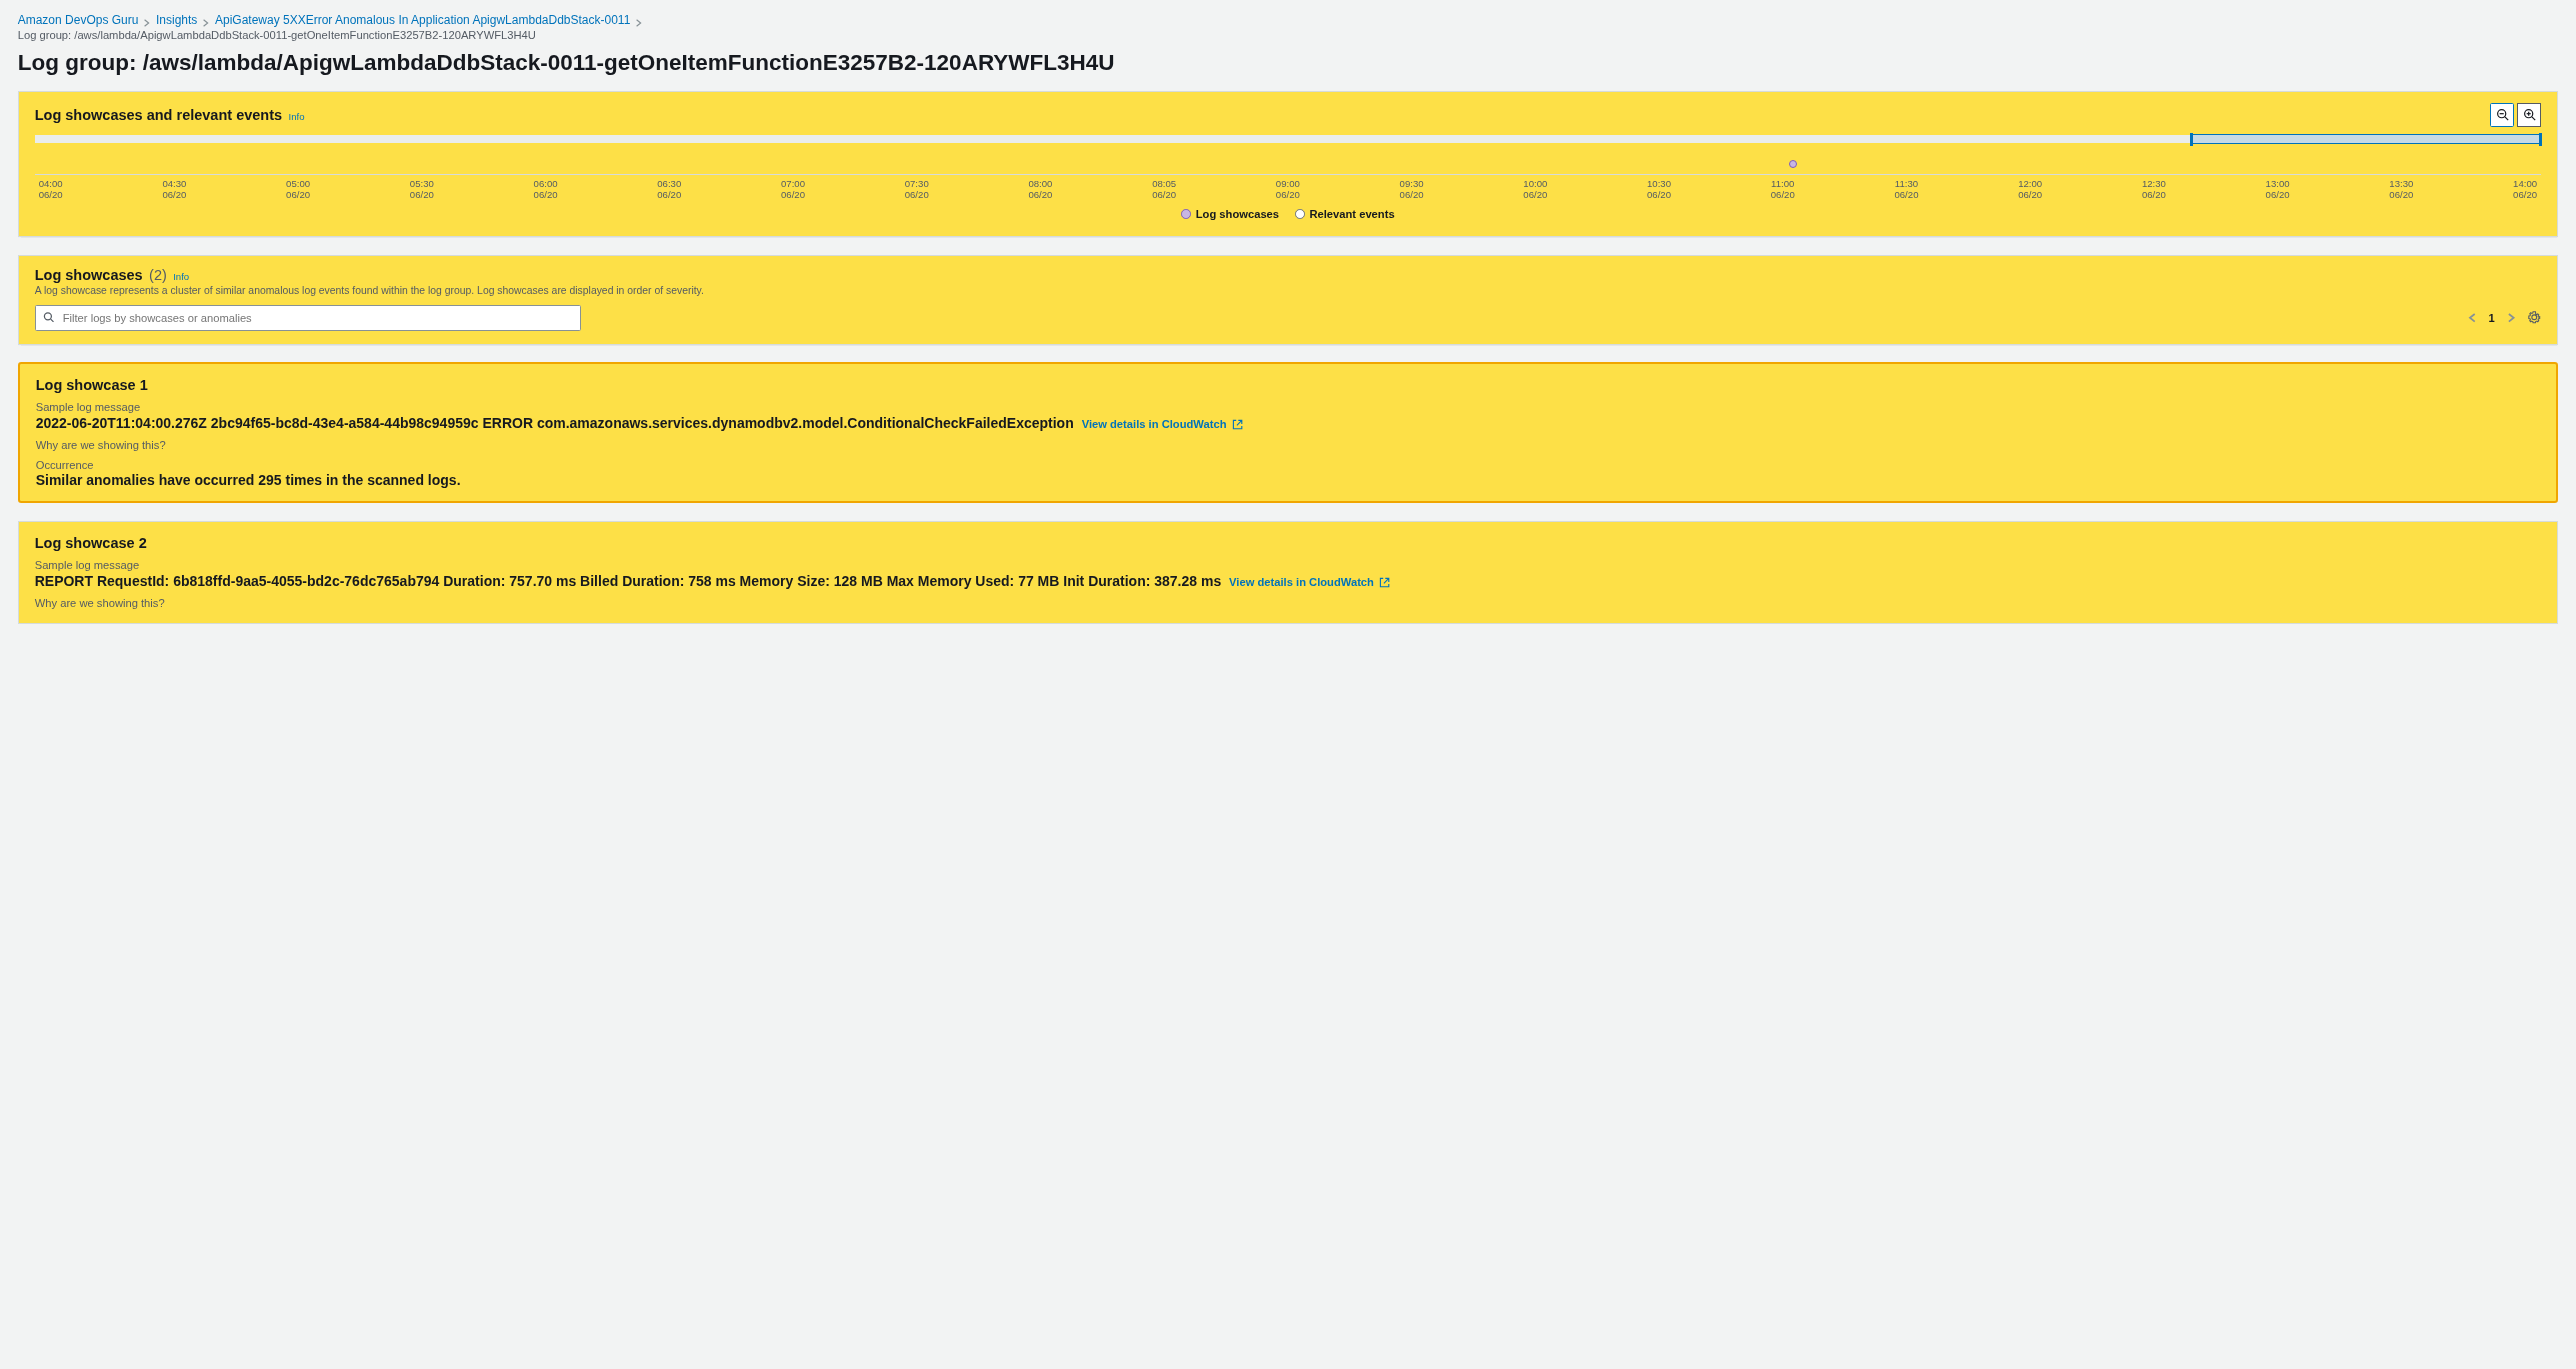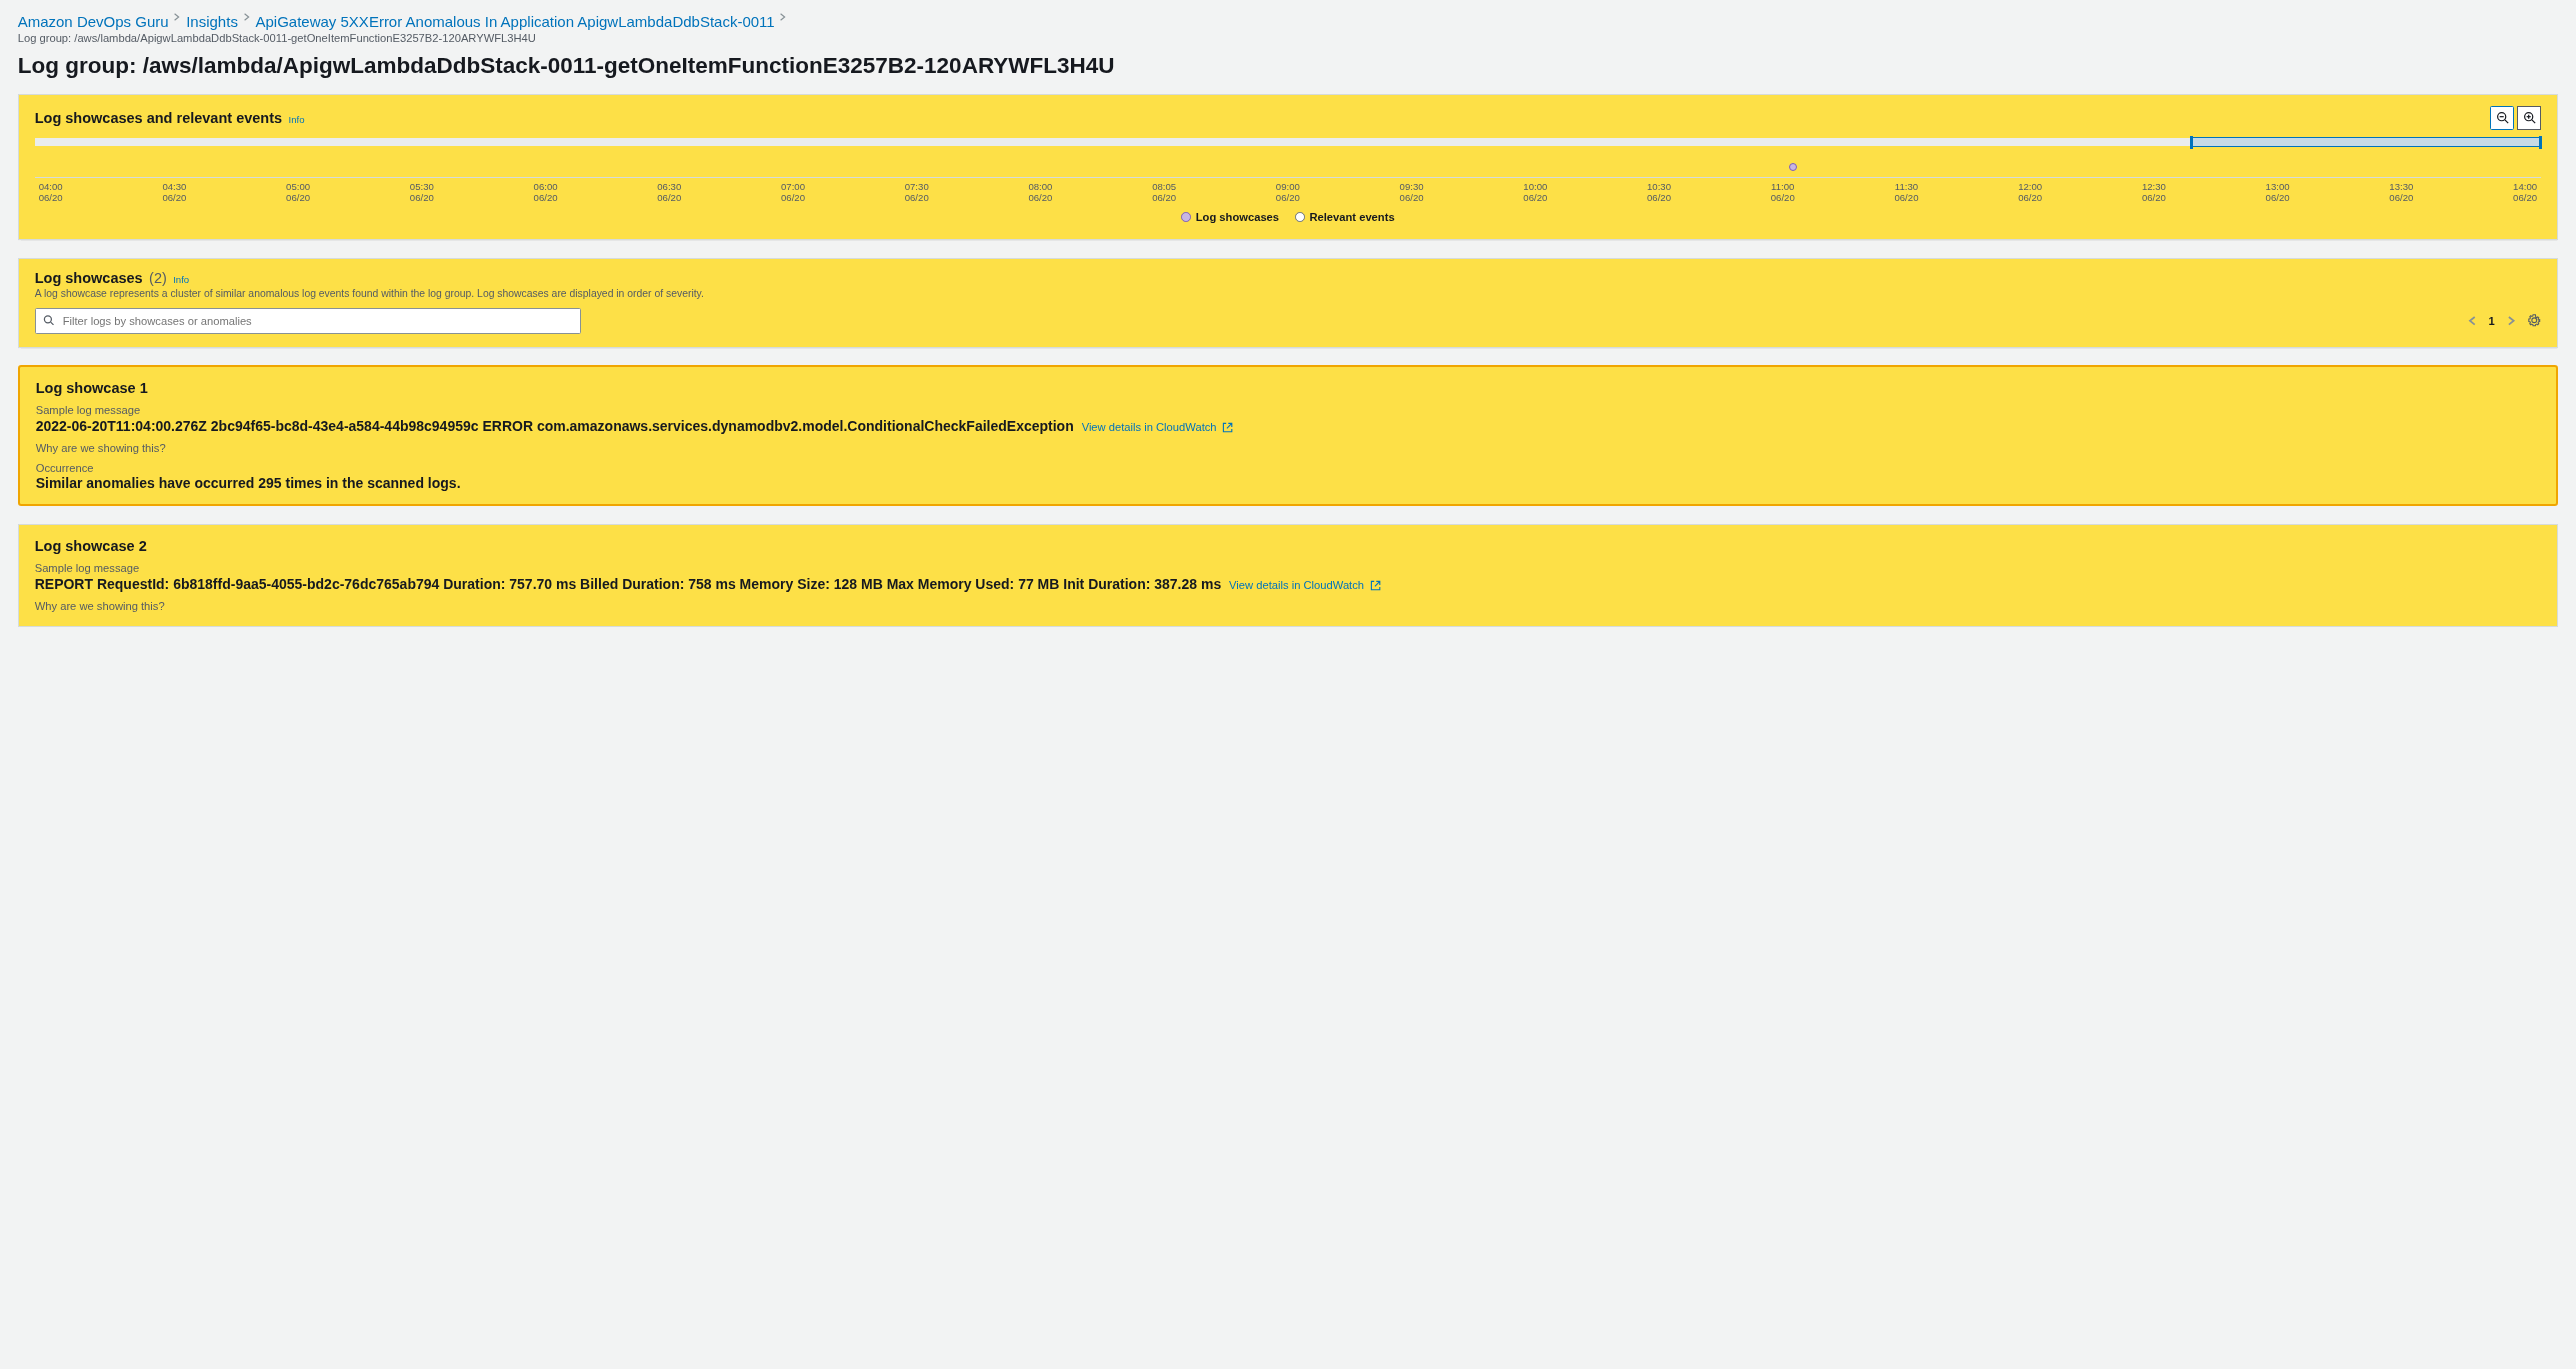--- a/index.html
+++ b/index.html
@@ -1,19 +1,19 @@
 <!DOCTYPE html>
 <html style="font-size:13px"><head>
   <meta charset="utf-8">
   <style>
     * { box-sizing: border-box; margin: 0; padding: 0; font-family: "Amazon Ember", "Helvetica Neue", Arial, sans-serif; }
     body { background: #f2f3f3; color: #16191f; font-size: 11.2px; padding: 13px 17.7px; }
     a { color: #0073bb; text-decoration: none; cursor: pointer; }
 
-    .breadcrumb { display: flex; align-items: flex-start; flex-wrap: wrap; gap: 4.8px; font-size: 15px; margin-bottom: 1.6px; }
+    .breadcrumb { display: flex; align-items: flex-end; flex-wrap: wrap; gap: 4.8px; font-size: 12px; margin-bottom: 1.6px; }
     .breadcrumb .sep { color: #687078; display:inline-flex; align-items:center; }
     .breadcrumb-sub { color: #545b64; font-size: 11.2px; margin-bottom: 9.6px; }
 
     h1.page-title { font-size: 22.5px; font-weight: 700; color: #16191f; margin: 6.4px 0 14.5px 0; }
 
     .panel { background: #fde047; border: 0.8px solid #d5dbdb; box-shadow: 0 0.8px 0.8px rgba(0,0,0,0.05); margin-bottom: 17.7px; }
     .panel-header { display: flex; align-items: center; justify-content: space-between; padding: 11.2px 16px 8px 16px; }
     .panel-title { font-size: 14.5px; font-weight: 700; display: flex; align-items: baseline; gap: 6.4px; }
     .panel-title .count { font-weight: 400; color: #545b64; }
     .info-link { font-size: 9.6px; font-weight: 400; color: #0073bb; cursor: pointer; }
@@ -51,21 +51,21 @@
     .pager .pg-btn { cursor: pointer; color:#879196; font-size: 14.5px; }
     .pager .pg-num { color:#16191f; font-weight: 600; }
     .gear { cursor:pointer; color:#545b64; }
 
     .showcase { background:#fde047; border:0.8px solid #d5dbdb; padding: 13px 16px; }
     .showcase.highlight { border: 2.4px solid #f0a500; border-radius: 3.2px; margin: 0 0 17.7px 0; }
     .showcase h3 { font-size: 14.5px; font-weight: 700; margin-bottom: 8px; }
     .label { color:#545b64; font-size: 11.2px; margin-bottom: 1.6px; margin-top: 8px; }
     .value { font-size: 14px; color:#16191f; font-weight: 600; }
     .value.inline { display:inline; }
-    .cw-link { color:#0073bb; font-weight:400; margin-left: 4.8px; white-space: nowrap; text-align: right; }
+    .cw-link { color:#0073bb; font-weight:700; margin-left: 4.8px; white-space: nowrap; text-align: right; }
     .ext-icon { vertical-align: text-bottom; margin-left: 2.4px; }
 
     .chev-svg { width:8px; height:8px; }
   </style>
 </head>
 <body>
 
 <nav class="breadcrumb">
   <a>Amazon DevOps Guru</a>
   <span class="sep">

